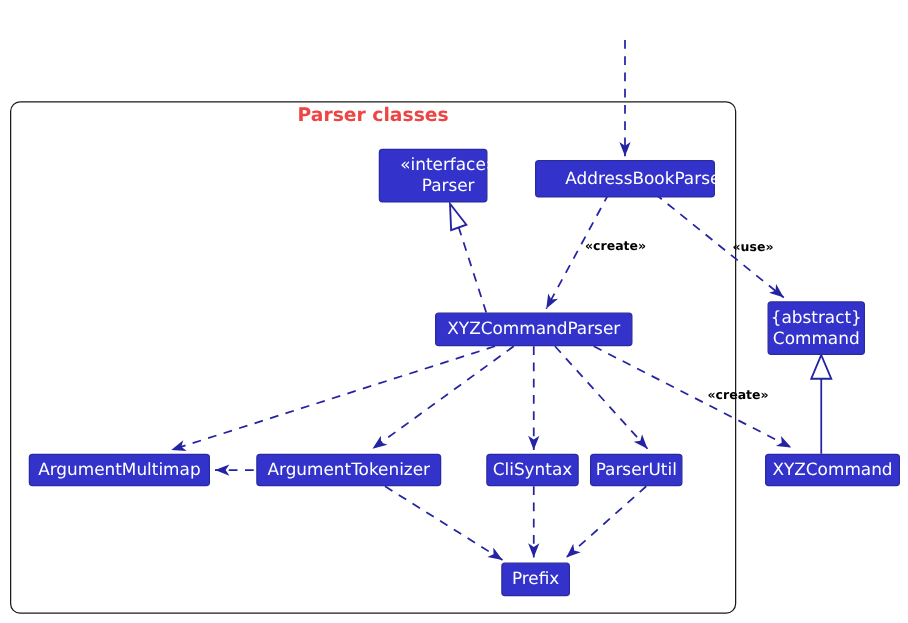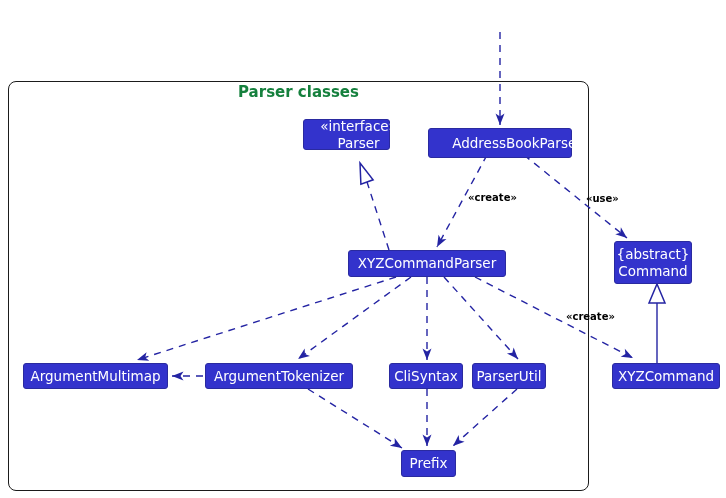--- a/index.html
+++ b/index.html
@@ -18,35 +18,35 @@
     position:relative;overflow:hidden;
   }
   #canvas{position:absolute;left:0;top:0;width:726px;height:498px;}
   .frame{
     position:absolute;left:8px;top:81px;width:581px;height:410px;
     border:1.5px solid var(--frame-border);border-radius:8px;
     box-sizing:border-box;background:transparent;z-index:1;
   }
   .frame-title{
     position:absolute;left:8px;top:83px;width:581px;
-    text-align:center;font-weight:bold;font-size:15px;color:#15803d;z-index:2;
+    text-align:center;font-weight:bold;font-size:15px;color:#ef4444;z-index:2;
   }
   #edges{position:absolute;left:0;top:0;width:726px;height:498px;z-index:3;}
   .node{
     position:absolute;background:var(--node-fill);
     border:1px solid var(--node-border);border-radius:3px;
     color:var(--node-text);font-size:13.5px;line-height:1.2;
     display:flex;flex-direction:column;align-items:center;justify-content:center;
     text-align:center;box-sizing:border-box;z-index:4;white-space:nowrap;
   }
   .edge-label{
     position:absolute;font-weight:bold;font-size:10px;color:var(--label-text);
     z-index:5;white-space:nowrap;
   }
-  #n-parser{left:303px;top:119px;width:87px;height:31px;padding-left:24px;}
+  #n-parser{left:303px;top:119px;width:87px;height:43px;padding-left:24px;}
   #n-abp{left:428px;top:128px;width:144px;height:30px;padding-left:34px;}
   #n-xcp{left:348px;top:250px;width:158px;height:27px;}
   #n-cmd{left:614px;top:241px;width:78px;height:43px;align-items:center;}
   #n-am{left:23px;top:363px;width:145px;height:26px;}
   #n-at{left:205px;top:363px;width:148px;height:26px;}
   #n-cs{left:389px;top:363px;width:74px;height:26px;justify-content:center;}
   #n-pu{left:472px;top:363px;width:74px;height:26px;}
   #n-xc{left:612px;top:363px;width:108px;height:26px;}
   #n-px{left:401px;top:450px;width:55px;height:27px;}
   #lbl-create-upper{left:468px;top:192px;}

